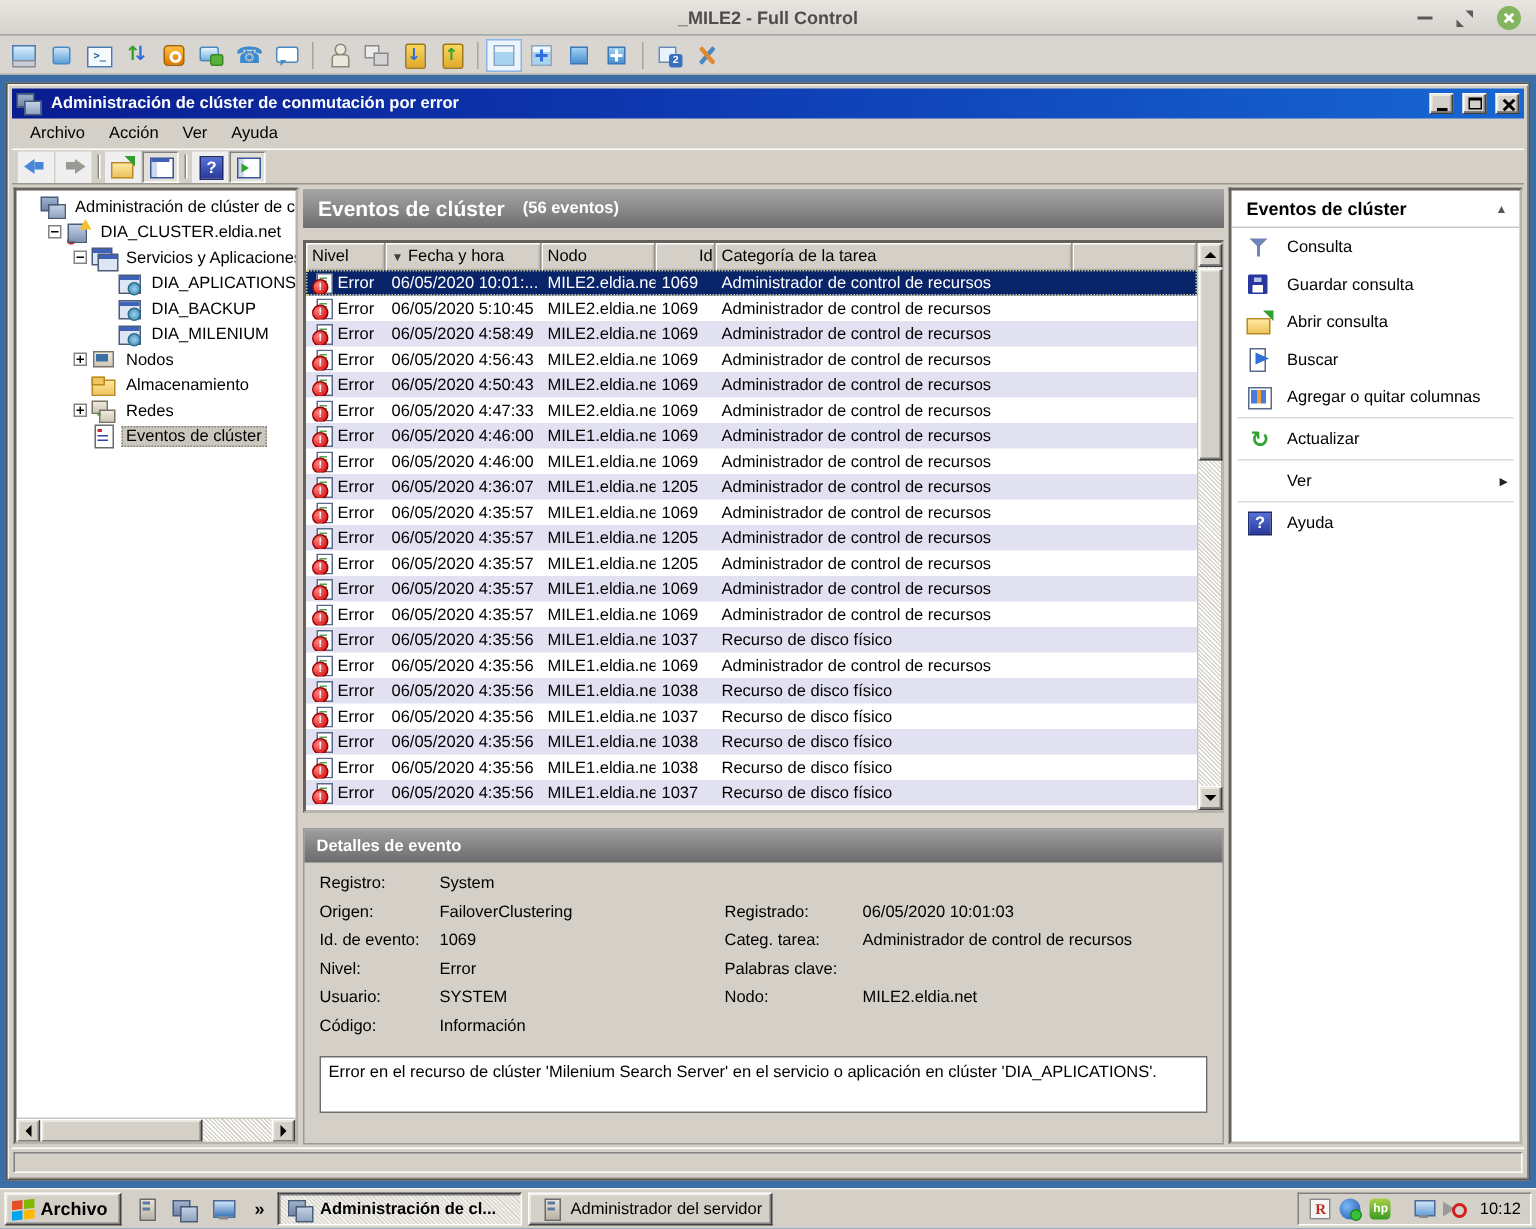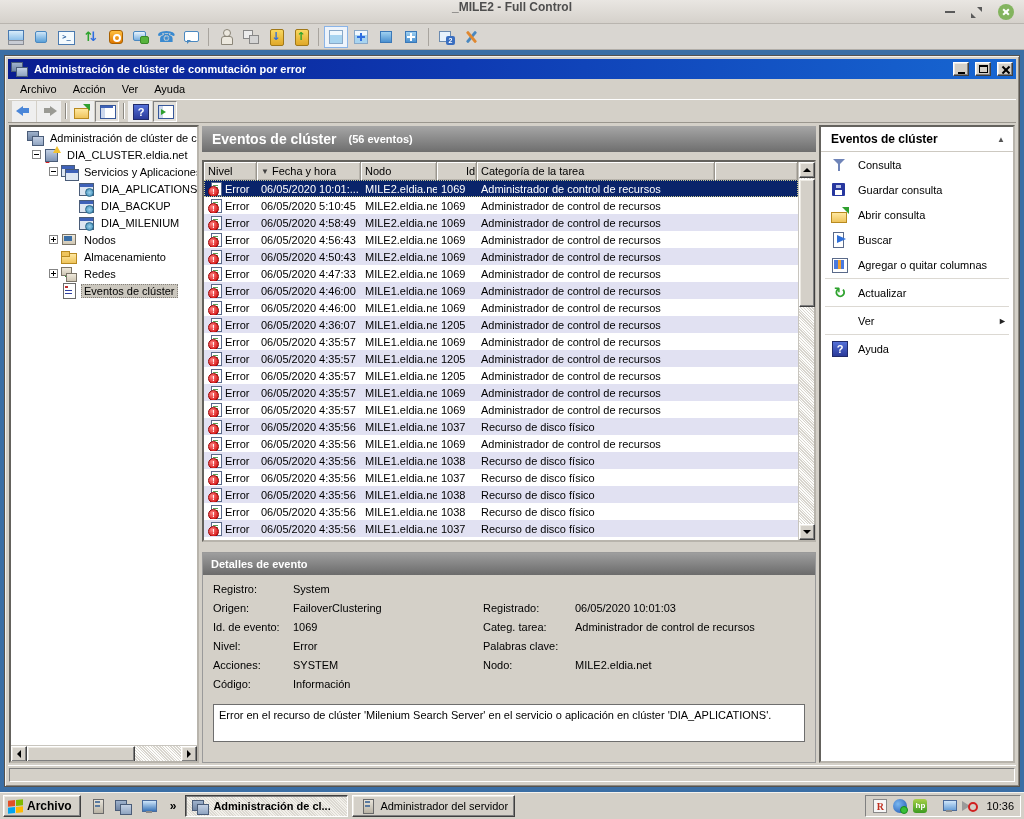--- a/index.html
+++ b/index.html
@@ -1,20 +1,20 @@
 <!DOCTYPE html>
 <html><head>
 <meta charset="utf-8">
 <style>
 *{margin:0;padding:0;box-sizing:border-box;font-family:"Liberation Sans",sans-serif}
 html,body{width:1024px;height:819px}
 body{position:relative;overflow:hidden;background:#3a6ea5;font-size:11px;color:#000}
 
 
-.vnc-titlebar{position:absolute;left:0;top:0;width:1024px;height:24px;background:linear-gradient(#e9e6e2,#d5d1cb);border-bottom:1px solid #b9b5af;display:flex;justify-content:center}
+.vnc-titlebar{position:absolute;left:0;top:0;width:1024px;height:24px;background:linear-gradient(#e9e6e2,#d5d1cb);border-bottom:1px solid #b9b5af;display:flex;align-items:center;justify-content:center}
 .vnc-title{font-weight:bold;color:#4e4e4e;font-size:12px}
 .vnc-controls{position:absolute;right:10px;top:0;height:24px;display:flex;align-items:center;gap:16px}
 .wc-min{width:10px;height:2px;background:#5a5a5a}
 .wc-restore{position:relative;width:11px;height:11px}
 .wc-restore::before{content:"";position:absolute;right:0;top:0;border-left:5px solid transparent;border-top:5px solid #5a5a5a}
 .wc-restore::after{content:"";position:absolute;left:0;bottom:0;border-right:5px solid transparent;border-bottom:5px solid #5a5a5a}
 .wc-close{position:relative;width:16px;height:16px;border-radius:50%;background:#83b45e}
 .wc-close::before,.wc-close::after{content:"";position:absolute;left:7px;top:4px;width:2px;height:8px;background:#fff}
 .wc-close::before{transform:rotate(45deg)}.wc-close::after{transform:rotate(-45deg)}
 
@@ -885,21 +885,21 @@
               <div class="dcell">Registrado:</div>
               <div class="dcell">06/05/2020 10:01:03</div>
               <div class="dcell">Id. de evento:</div>
               <div class="dcell">1069</div>
               <div class="dcell">Categ. tarea:</div>
               <div class="dcell">Administrador de control de recursos</div>
               <div class="dcell">Nivel:</div>
               <div class="dcell">Error</div>
               <div class="dcell">Palabras clave:</div>
               <div class="dcell"></div>
-              <div class="dcell">Acciones:</div>
+              <div class="dcell">Usuario:</div>
               <div class="dcell">SYSTEM</div>
               <div class="dcell">Nodo:</div>
               <div class="dcell">MILE2.eldia.net</div>
               <div class="dcell">Código:</div>
               <div class="dcell">Información</div>
               <div class="dcell"></div>
               <div class="dcell"></div>
             </div>
           <div class="dmsg">Error en el recurso de clúster 'Milenium Search Server' en el servicio o aplicación en clúster 'DIA_APLICATIONS'.</div>
         </div>
@@ -986,15 +986,15 @@
     </span>
   <div class="tray">
     <span id="tray-icons" style="display:flex;gap:4px;align-items:center">
         <span class="yi yi-vnc-server"></span>
         <span class="yi yi-network-monitor"></span>
         <span class="yi yi-hp-agent"></span>
         <span class="traygap"></span>
         <span class="yi yi-remote-display"></span>
         <span class="yi yi-volume-muted"></span>
       </span>
-    <span class="clock">10:36</span>
+    <span class="clock">10:12</span>
   </div>
 </div>
 
 </body></html>

